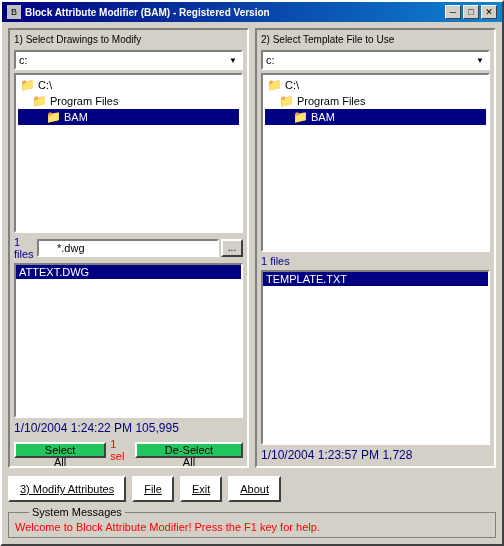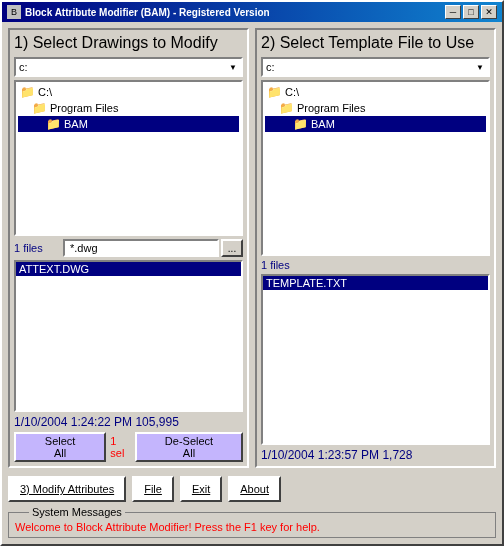--- a/index.html
+++ b/index.html
@@ -85,21 +85,21 @@
       border-left-color: #808080;
       border-right-color: #ffffff;
       border-bottom-color: #ffffff;
       background: #d4d0c8;
       padding: 4px;
       display: flex;
       flex-direction: column;
       gap: 3px;
     }
     .panel-title {
-      font-size: 16px;
+      font-size: 10px;
       font-weight: normal;
       margin-bottom: 2px;
     }
     .dropdown {
       width: 100%;
       height: 20px;
       background: white;
       border: 2px solid;
       border-top-color: #808080;
       border-left-color: #808080;
@@ -165,21 +165,21 @@
       gap: 2px;
     }
     .filter-input {
       flex: 1;
       height: 18px;
       border: 2px solid;
       border-top-color: #808080;
       border-left-color: #808080;
       border-right-color: #ffffff;
       border-bottom-color: #ffffff;
-      padding: 1px 5px;
+      padding: 1px 18px;
       font-size: 11px;
       background: white;
     }
     .small-btn {
       width: 22px;
       height: 18px;
       background: #d4d0c8;
       border: 2px solid;
       border-top-color: #ffffff;
       border-left-color: #ffffff;
@@ -215,22 +215,22 @@
     .file-info {
       font-size: 12px;
       color: #000080;
     }
     .select-row {
       display: flex;
       align-items: center;
       gap: 4px;
     }
     .action-btn {
-      height: 30px;
-      background: #c4b5fd;
+      height: 16px;
+      background: #22c55e;
       border: 2px solid;
       border-top-color: #ffffff;
       border-left-color: #ffffff;
       border-right-color: #404040;
       border-bottom-color: #404040;
       font-size: 11px;
       cursor: pointer;
       padding: 0 24px;
     }
     .sel-label {

